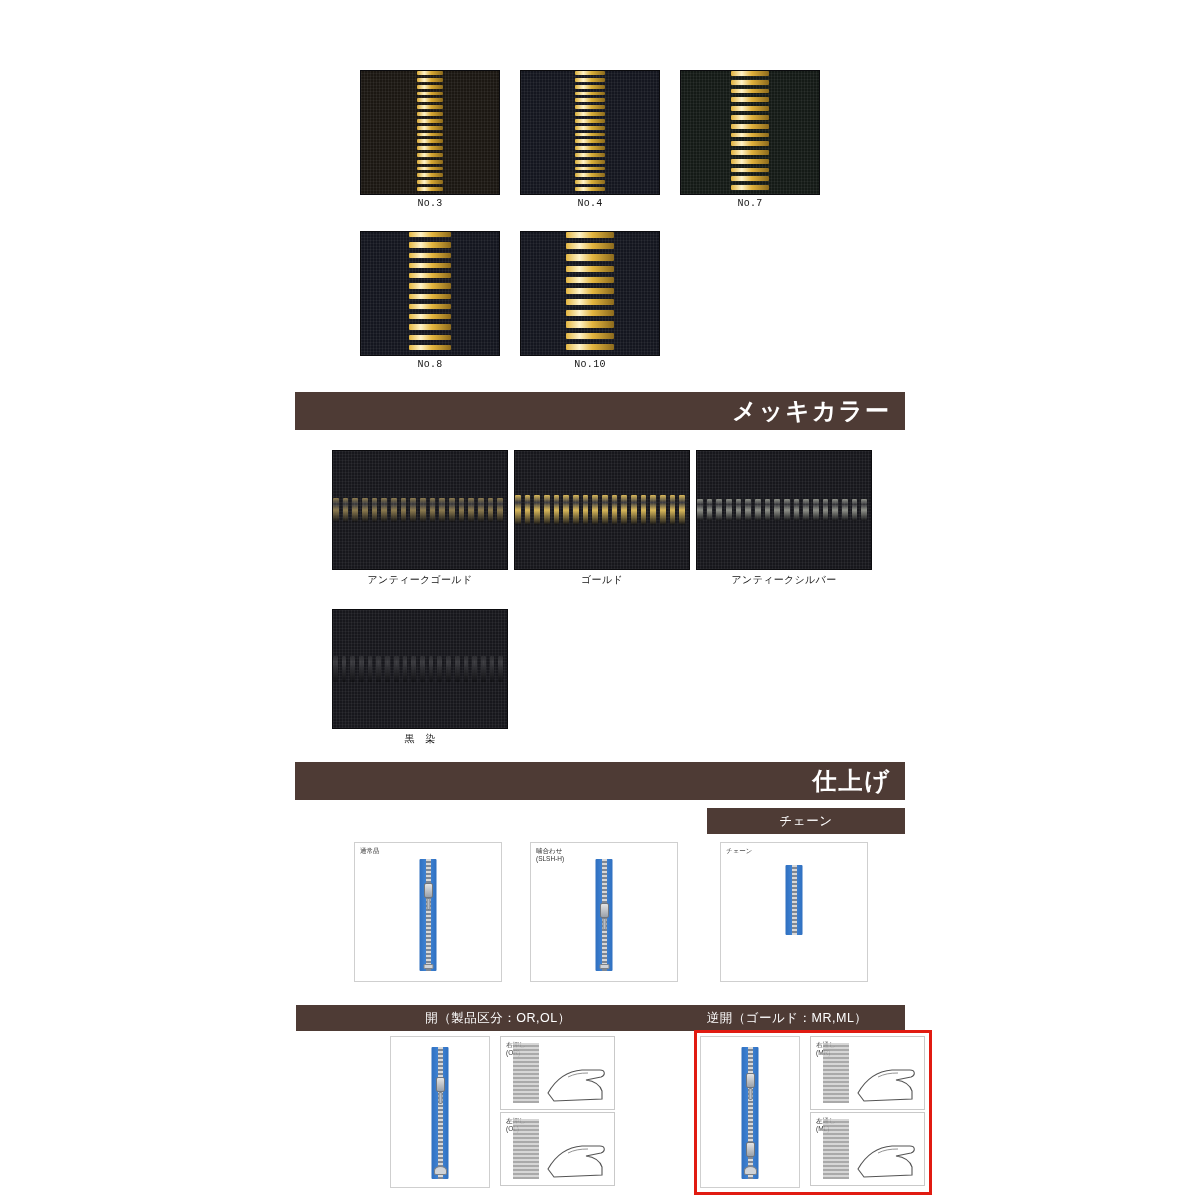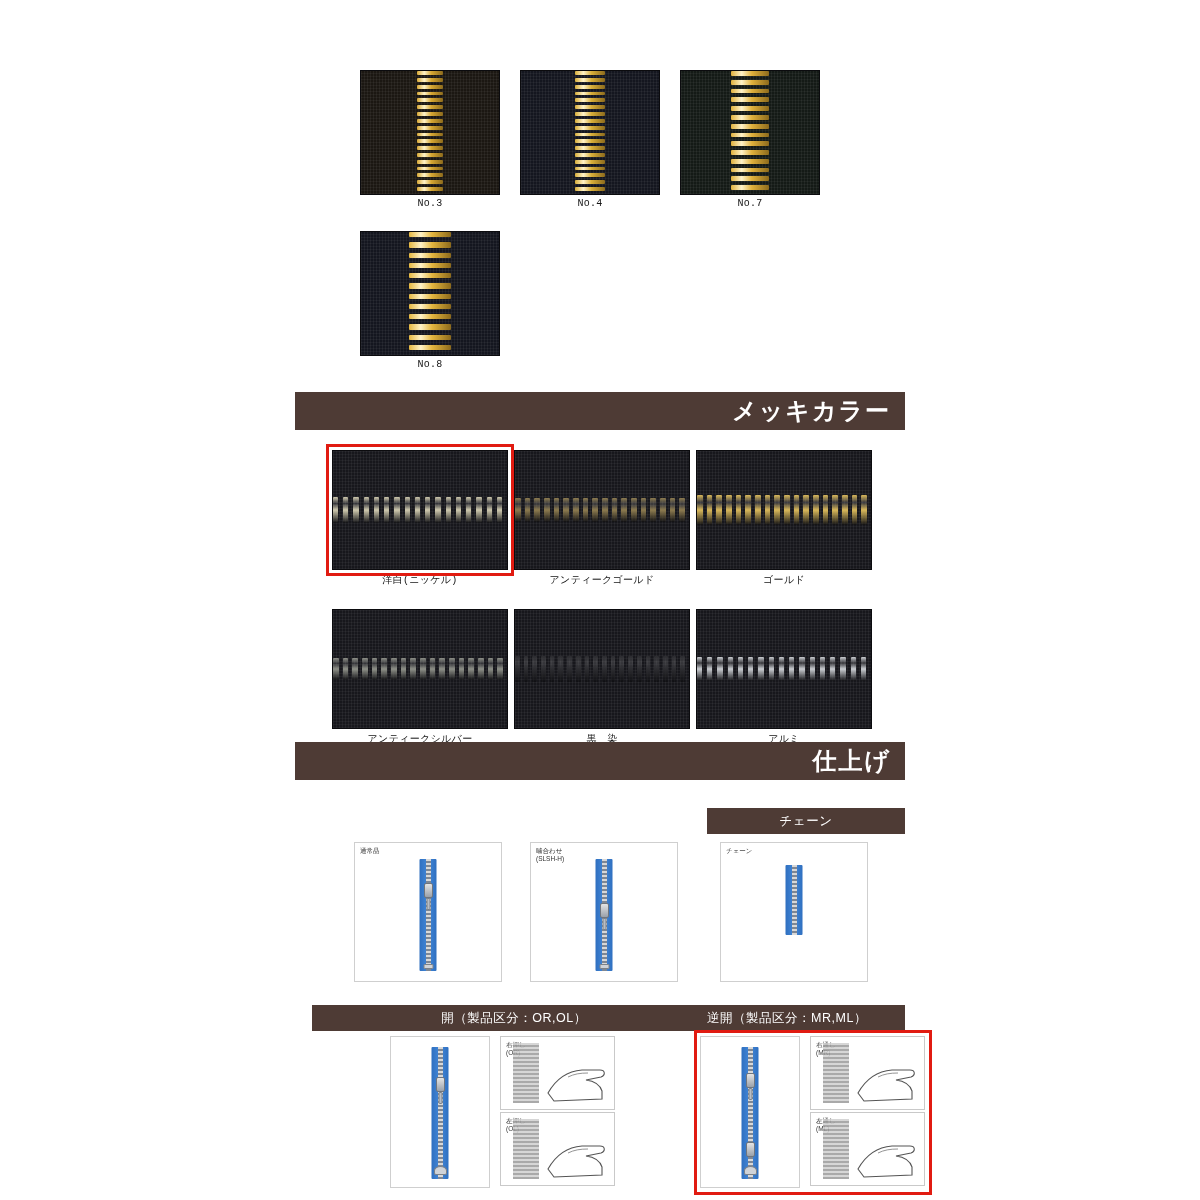--- a/index.html
+++ b/index.html
@@ -140,21 +140,21 @@
   .teeth-h i {
     display: block;
     border-radius: 1px;
   }
 
   
   #plating-bar { top: 392px; }
   #plating-bar .jp-big { font-size: 24px; font-weight: bold; letter-spacing: 2px; }
 
   
-  #finish-bar { top: 742px; align-items: center; }
+  #finish-bar { top: 762px; align-items: center; }
   #finish-bar .jp-big { font-size: 24px; font-weight: bold; letter-spacing: 2px; }
 
   .subbar-split {
     position: absolute;
     height: 26px;
     background: #4e3b35;
     color: #fff;
     font-size: 12.5px;
     display: flex;
     align-items: center;
@@ -375,53 +375,47 @@
             <i style="width: 42px; height: 8px; margin-bottom: 5px; background: linear-gradient(90deg, rgb(228, 182, 63) 0%, rgb(255, 243, 201) 28%, rgb(228, 182, 63) 55%, rgb(140, 106, 28) 100%);"></i>
             <i style="width: 42px; height: 8px; margin-bottom: 5px; background: linear-gradient(90deg, rgb(228, 182, 63) 0%, rgb(255, 243, 201) 28%, rgb(228, 182, 63) 55%, rgb(140, 106, 28) 100%);"></i>
             <i style="width: 42px; height: 8px; margin-bottom: 5px; background: linear-gradient(90deg, rgb(228, 182, 63) 0%, rgb(255, 243, 201) 28%, rgb(228, 182, 63) 55%, rgb(140, 106, 28) 100%);"></i>
             <i style="width: 42px; height: 8px; margin-bottom: 5px; background: linear-gradient(90deg, rgb(228, 182, 63) 0%, rgb(255, 243, 201) 28%, rgb(228, 182, 63) 55%, rgb(140, 106, 28) 100%);"></i>
             <i style="width: 42px; height: 8px; margin-bottom: 5px; background: linear-gradient(90deg, rgb(228, 182, 63) 0%, rgb(255, 243, 201) 28%, rgb(228, 182, 63) 55%, rgb(140, 106, 28) 100%);"></i>
           </div>
       </div>
       <div class="cap">No.8</div>
     </div>
 
+    <div class="swatch">
+      <div class="img" style="height:125px;">
+        <div class="fabric bluish"></div>
+        <div class="teeth-v" id="t5">
+            <i style="width: 48px; height: 9px; margin-bottom: 5px; background: linear-gradient(90deg, rgb(227, 181, 64) 0%, rgb(255, 243, 201) 28%, rgb(227, 181, 64) 55%, rgb(140, 106, 28) 100%);"></i>
+            <i style="width: 48px; height: 9px; margin-bottom: 5px; background: linear-gradient(90deg, rgb(227, 181, 64) 0%, rgb(255, 243, 201) 28%, rgb(227, 181, 64) 55%, rgb(140, 106, 28) 100%);"></i>
+            <i style="width: 48px; height: 9px; margin-bottom: 5px; background: linear-gradient(90deg, rgb(227, 181, 64) 0%, rgb(255, 243, 201) 28%, rgb(227, 181, 64) 55%, rgb(140, 106, 28) 100%);"></i>
+            <i style="width: 48px; height: 9px; margin-bottom: 5px; background: linear-gradient(90deg, rgb(227, 181, 64) 0%, rgb(255, 243, 201) 28%, rgb(227, 181, 64) 55%, rgb(140, 106, 28) 100%);"></i>
+            <i style="width: 48px; height: 9px; margin-bottom: 5px; background: linear-gradient(90deg, rgb(227, 181, 64) 0%, rgb(255, 243, 201) 28%, rgb(227, 181, 64) 55%, rgb(140, 106, 28) 100%);"></i>
+            <i style="width: 48px; height: 9px; margin-bottom: 5px; background: linear-gradient(90deg, rgb(227, 181, 64) 0%, rgb(255, 243, 201) 28%, rgb(227, 181, 64) 55%, rgb(140, 106, 28) 100%);"></i>
+            <i style="width: 48px; height: 9px; margin-bottom: 5px; background: linear-gradient(90deg, rgb(227, 181, 64) 0%, rgb(255, 243, 201) 28%, rgb(227, 181, 64) 55%, rgb(140, 106, 28) 100%);"></i>
+            <i style="width: 48px; height: 9px; margin-bottom: 5px; background: linear-gradient(90deg, rgb(227, 181, 64) 0%, rgb(255, 243, 201) 28%, rgb(227, 181, 64) 55%, rgb(140, 106, 28) 100%);"></i>
+            <i style="width: 48px; height: 9px; margin-bottom: 5px; background: linear-gradient(90deg, rgb(227, 181, 64) 0%, rgb(255, 243, 201) 28%, rgb(227, 181, 64) 55%, rgb(140, 106, 28) 100%);"></i>
+            <i style="width: 48px; height: 9px; margin-bottom: 5px; background: linear-gradient(90deg, rgb(227, 181, 64) 0%, rgb(255, 243, 201) 28%, rgb(227, 181, 64) 55%, rgb(140, 106, 28) 100%);"></i>
+            <i style="width: 48px; height: 9px; margin-bottom: 5px; background: linear-gradient(90deg, rgb(227, 181, 64) 0%, rgb(255, 243, 201) 28%, rgb(227, 181, 64) 55%, rgb(140, 106, 28) 100%);"></i>
+          </div>
+      </div>
+      <div class="cap">No.10</div>
+    </div>
   </div>
 
   <div class="bar-title-row bar-brown" id="plating-bar">
     <span class="jp-big">メッキカラー</span>
   </div>
 
   <div class="swatch-grid" id="plating-grid" style="left:332px; top:450px; width:540px; grid-template-columns:repeat(3,176px); grid-column-gap:6px; grid-row-gap:22px;">
 
-    <div class="swatch selected">
-      <div class="img" style="height:120px;">
-        <div class="fabric"></div>
-        <div class="teeth-h" id="p0">
-            <i style="width: 7px; height: 26px; margin-right: 5px; background: linear-gradient(rgb(207, 201, 174) 0%, rgba(255, 255, 255, 0.133) 25%, rgb(207, 201, 174) 50%, rgba(0, 0, 0, 0.333) 100%);"></i>
-            <i style="width: 7px; height: 26px; margin-right: 5px; background: linear-gradient(rgb(207, 201, 174) 0%, rgba(255, 255, 255, 0.133) 25%, rgb(207, 201, 174) 50%, rgba(0, 0, 0, 0.333) 100%);"></i>
-            <i style="width: 7px; height: 26px; margin-right: 5px; background: linear-gradient(rgb(207, 201, 174) 0%, rgba(255, 255, 255, 0.133) 25%, rgb(207, 201, 174) 50%, rgba(0, 0, 0, 0.333) 100%);"></i>
-            <i style="width: 7px; height: 26px; margin-right: 5px; background: linear-gradient(rgb(207, 201, 174) 0%, rgba(255, 255, 255, 0.133) 25%, rgb(207, 201, 174) 50%, rgba(0, 0, 0, 0.333) 100%);"></i>
-            <i style="width: 7px; height: 26px; margin-right: 5px; background: linear-gradient(rgb(207, 201, 174) 0%, rgba(255, 255, 255, 0.133) 25%, rgb(207, 201, 174) 50%, rgba(0, 0, 0, 0.333) 100%);"></i>
-            <i style="width: 7px; height: 26px; margin-right: 5px; background: linear-gradient(rgb(207, 201, 174) 0%, rgba(255, 255, 255, 0.133) 25%, rgb(207, 201, 174) 50%, rgba(0, 0, 0, 0.333) 100%);"></i>
-            <i style="width: 7px; height: 26px; margin-right: 5px; background: linear-gradient(rgb(207, 201, 174) 0%, rgba(255, 255, 255, 0.133) 25%, rgb(207, 201, 174) 50%, rgba(0, 0, 0, 0.333) 100%);"></i>
-            <i style="width: 7px; height: 26px; margin-right: 5px; background: linear-gradient(rgb(207, 201, 174) 0%, rgba(255, 255, 255, 0.133) 25%, rgb(207, 201, 174) 50%, rgba(0, 0, 0, 0.333) 100%);"></i>
-            <i style="width: 7px; height: 26px; margin-right: 5px; background: linear-gradient(rgb(207, 201, 174) 0%, rgba(255, 255, 255, 0.133) 25%, rgb(207, 201, 174) 50%, rgba(0, 0, 0, 0.333) 100%);"></i>
-            <i style="width: 7px; height: 26px; margin-right: 5px; background: linear-gradient(rgb(207, 201, 174) 0%, rgba(255, 255, 255, 0.133) 25%, rgb(207, 201, 174) 50%, rgba(0, 0, 0, 0.333) 100%);"></i>
-            <i style="width: 7px; height: 26px; margin-right: 5px; background: linear-gradient(rgb(207, 201, 174) 0%, rgba(255, 255, 255, 0.133) 25%, rgb(207, 201, 174) 50%, rgba(0, 0, 0, 0.333) 100%);"></i>
-            <i style="width: 7px; height: 26px; margin-right: 5px; background: linear-gradient(rgb(207, 201, 174) 0%, rgba(255, 255, 255, 0.133) 25%, rgb(207, 201, 174) 50%, rgba(0, 0, 0, 0.333) 100%);"></i>
-            <i style="width: 7px; height: 26px; margin-right: 5px; background: linear-gradient(rgb(207, 201, 174) 0%, rgba(255, 255, 255, 0.133) 25%, rgb(207, 201, 174) 50%, rgba(0, 0, 0, 0.333) 100%);"></i>
-            <i style="width: 7px; height: 26px; margin-right: 5px; background: linear-gradient(rgb(207, 201, 174) 0%, rgba(255, 255, 255, 0.133) 25%, rgb(207, 201, 174) 50%, rgba(0, 0, 0, 0.333) 100%);"></i>
-            <i style="width: 7px; height: 26px; margin-right: 5px; background: linear-gradient(rgb(207, 201, 174) 0%, rgba(255, 255, 255, 0.133) 25%, rgb(207, 201, 174) 50%, rgba(0, 0, 0, 0.333) 100%);"></i>
-            <i style="width: 7px; height: 26px; margin-right: 5px; background: linear-gradient(rgb(207, 201, 174) 0%, rgba(255, 255, 255, 0.133) 25%, rgb(207, 201, 174) 50%, rgba(0, 0, 0, 0.333) 100%);"></i>
-            <i style="width: 7px; height: 26px; margin-right: 5px; background: linear-gradient(rgb(207, 201, 174) 0%, rgba(255, 255, 255, 0.133) 25%, rgb(207, 201, 174) 50%, rgba(0, 0, 0, 0.333) 100%);"></i>
-          </div>
-      </div>
-      <div class="cap">洋白(ニッケル)</div>
-    </div>
 
     <div class="swatch">
       <div class="img" style="height:120px;">
         <div class="fabric"></div>
         <div class="teeth-h" id="p2">
             <i style="width: 7px; height: 24px; margin-right: 4px; background: linear-gradient(rgb(141, 123, 79) 0%, rgba(255, 255, 255, 0.133) 25%, rgb(141, 123, 79) 50%, rgba(0, 0, 0, 0.333) 100%);"></i>
             <i style="width: 7px; height: 24px; margin-right: 4px; background: linear-gradient(rgb(141, 123, 79) 0%, rgba(255, 255, 255, 0.133) 25%, rgb(141, 123, 79) 50%, rgba(0, 0, 0, 0.333) 100%);"></i>
             <i style="width: 7px; height: 24px; margin-right: 4px; background: linear-gradient(rgb(141, 123, 79) 0%, rgba(255, 255, 255, 0.133) 25%, rgb(141, 123, 79) 50%, rgba(0, 0, 0, 0.333) 100%);"></i>
             <i style="width: 7px; height: 24px; margin-right: 4px; background: linear-gradient(rgb(141, 123, 79) 0%, rgba(255, 255, 255, 0.133) 25%, rgb(141, 123, 79) 50%, rgba(0, 0, 0, 0.333) 100%);"></i>
             <i style="width: 7px; height: 24px; margin-right: 4px; background: linear-gradient(rgb(141, 123, 79) 0%, rgba(255, 255, 255, 0.133) 25%, rgb(141, 123, 79) 50%, rgba(0, 0, 0, 0.333) 100%);"></i>
@@ -519,45 +513,20 @@
             <i style="width: 6px; height: 26px; margin-right: 4px; background: linear-gradient(rgb(44, 44, 48) 0%, rgba(255, 255, 255, 0.133) 25%, rgb(44, 44, 48) 50%, rgba(0, 0, 0, 0.333) 100%);"></i>
             <i style="width: 6px; height: 26px; margin-right: 4px; background: linear-gradient(rgb(44, 44, 48) 0%, rgba(255, 255, 255, 0.133) 25%, rgb(44, 44, 48) 50%, rgba(0, 0, 0, 0.333) 100%);"></i>
             <i style="width: 6px; height: 26px; margin-right: 4px; background: linear-gradient(rgb(44, 44, 48) 0%, rgba(255, 255, 255, 0.133) 25%, rgb(44, 44, 48) 50%, rgba(0, 0, 0, 0.333) 100%);"></i>
             <i style="width: 6px; height: 26px; margin-right: 4px; background: linear-gradient(rgb(44, 44, 48) 0%, rgba(255, 255, 255, 0.133) 25%, rgb(44, 44, 48) 50%, rgba(0, 0, 0, 0.333) 100%);"></i>
             <i style="width: 6px; height: 26px; margin-right: 4px; background: linear-gradient(rgb(44, 44, 48) 0%, rgba(255, 255, 255, 0.133) 25%, rgb(44, 44, 48) 50%, rgba(0, 0, 0, 0.333) 100%);"></i>
           </div>
       </div>
       <div class="cap">黒　染</div>
     </div>
 
-    <div class="swatch">
-      <div class="img" style="height:120px;">
-        <div class="fabric"></div>
-        <div class="teeth-h" id="p5">
-            <i style="width: 7px; height: 24px; margin-right: 5px; background: linear-gradient(rgb(201, 204, 208) 0%, rgba(255, 255, 255, 0.133) 25%, rgb(201, 204, 208) 50%, rgba(0, 0, 0, 0.333) 100%);"></i>
-            <i style="width: 7px; height: 24px; margin-right: 5px; background: linear-gradient(rgb(201, 204, 208) 0%, rgba(255, 255, 255, 0.133) 25%, rgb(201, 204, 208) 50%, rgba(0, 0, 0, 0.333) 100%);"></i>
-            <i style="width: 7px; height: 24px; margin-right: 5px; background: linear-gradient(rgb(201, 204, 208) 0%, rgba(255, 255, 255, 0.133) 25%, rgb(201, 204, 208) 50%, rgba(0, 0, 0, 0.333) 100%);"></i>
-            <i style="width: 7px; height: 24px; margin-right: 5px; background: linear-gradient(rgb(201, 204, 208) 0%, rgba(255, 255, 255, 0.133) 25%, rgb(201, 204, 208) 50%, rgba(0, 0, 0, 0.333) 100%);"></i>
-            <i style="width: 7px; height: 24px; margin-right: 5px; background: linear-gradient(rgb(201, 204, 208) 0%, rgba(255, 255, 255, 0.133) 25%, rgb(201, 204, 208) 50%, rgba(0, 0, 0, 0.333) 100%);"></i>
-            <i style="width: 7px; height: 24px; margin-right: 5px; background: linear-gradient(rgb(201, 204, 208) 0%, rgba(255, 255, 255, 0.133) 25%, rgb(201, 204, 208) 50%, rgba(0, 0, 0, 0.333) 100%);"></i>
-            <i style="width: 7px; height: 24px; margin-right: 5px; background: linear-gradient(rgb(201, 204, 208) 0%, rgba(255, 255, 255, 0.133) 25%, rgb(201, 204, 208) 50%, rgba(0, 0, 0, 0.333) 100%);"></i>
-            <i style="width: 7px; height: 24px; margin-right: 5px; background: linear-gradient(rgb(201, 204, 208) 0%, rgba(255, 255, 255, 0.133) 25%, rgb(201, 204, 208) 50%, rgba(0, 0, 0, 0.333) 100%);"></i>
-            <i style="width: 7px; height: 24px; margin-right: 5px; background: linear-gradient(rgb(201, 204, 208) 0%, rgba(255, 255, 255, 0.133) 25%, rgb(201, 204, 208) 50%, rgba(0, 0, 0, 0.333) 100%);"></i>
-            <i style="width: 7px; height: 24px; margin-right: 5px; background: linear-gradient(rgb(201, 204, 208) 0%, rgba(255, 255, 255, 0.133) 25%, rgb(201, 204, 208) 50%, rgba(0, 0, 0, 0.333) 100%);"></i>
-            <i style="width: 7px; height: 24px; margin-right: 5px; background: linear-gradient(rgb(201, 204, 208) 0%, rgba(255, 255, 255, 0.133) 25%, rgb(201, 204, 208) 50%, rgba(0, 0, 0, 0.333) 100%);"></i>
-            <i style="width: 7px; height: 24px; margin-right: 5px; background: linear-gradient(rgb(201, 204, 208) 0%, rgba(255, 255, 255, 0.133) 25%, rgb(201, 204, 208) 50%, rgba(0, 0, 0, 0.333) 100%);"></i>
-            <i style="width: 7px; height: 24px; margin-right: 5px; background: linear-gradient(rgb(201, 204, 208) 0%, rgba(255, 255, 255, 0.133) 25%, rgb(201, 204, 208) 50%, rgba(0, 0, 0, 0.333) 100%);"></i>
-            <i style="width: 7px; height: 24px; margin-right: 5px; background: linear-gradient(rgb(201, 204, 208) 0%, rgba(255, 255, 255, 0.133) 25%, rgb(201, 204, 208) 50%, rgba(0, 0, 0, 0.333) 100%);"></i>
-            <i style="width: 7px; height: 24px; margin-right: 5px; background: linear-gradient(rgb(201, 204, 208) 0%, rgba(255, 255, 255, 0.133) 25%, rgb(201, 204, 208) 50%, rgba(0, 0, 0, 0.333) 100%);"></i>
-            <i style="width: 7px; height: 24px; margin-right: 5px; background: linear-gradient(rgb(201, 204, 208) 0%, rgba(255, 255, 255, 0.133) 25%, rgb(201, 204, 208) 50%, rgba(0, 0, 0, 0.333) 100%);"></i>
-            <i style="width: 7px; height: 24px; margin-right: 5px; background: linear-gradient(rgb(201, 204, 208) 0%, rgba(255, 255, 255, 0.133) 25%, rgb(201, 204, 208) 50%, rgba(0, 0, 0, 0.333) 100%);"></i>
-          </div>
-      </div>
-      <div class="cap">アルミ</div>
-    </div>
   </div>
 
   <div class="bar-title-row bar-brown" id="finish-bar">
     <span class="jp-big">仕上げ</span>
   </div>
 
   <div class="subbar-split" style="left:707px; top:808px; width:198px;">
     <span>チェーン</span>
   </div>
 
@@ -585,25 +554,25 @@
   </div>
 
   <div class="photo-card" style="left:720px; top:842px; width:148px; height:140px;">
     <div class="micro">チェーン</div>
     <div class="zip-illust" style="top:22px; height:70px;">
       <div class="zip-tape"></div>
       <div class="zip-chain"></div>
     </div>
   </div>
 
-  <div class="subbar-split" style="left:312px; top:1005px; width:404px;">
+  <div class="subbar-split" style="left:296px; top:1005px; width:404px;">
     <span>開（製品区分：OR,OL）</span>
   </div>
   <div class="subbar-split" style="left:669px; top:1005px; width:236px;">
-    <span>逆開（製品区分：MR,ML）</span>
+    <span>逆開（ゴールド：MR,ML）</span>
   </div>
 
   <div class="photo-card" style="left:390px; top:1036px; width:100px; height:152px;">
     <div class="zip-illust" style="top:10px; bottom:8px;">
       <div class="zip-tape"></div>
       <div class="zip-chain"></div>
       <div class="zip-slider" style="top:30px;"></div>
       <div class="zip-pull" style="top:45px;"></div>
       <div class="zip-stop" style="bottom:4px; width:13px; height:9px; border-radius:50% 50% 2px 2px;"></div>
     </div>

